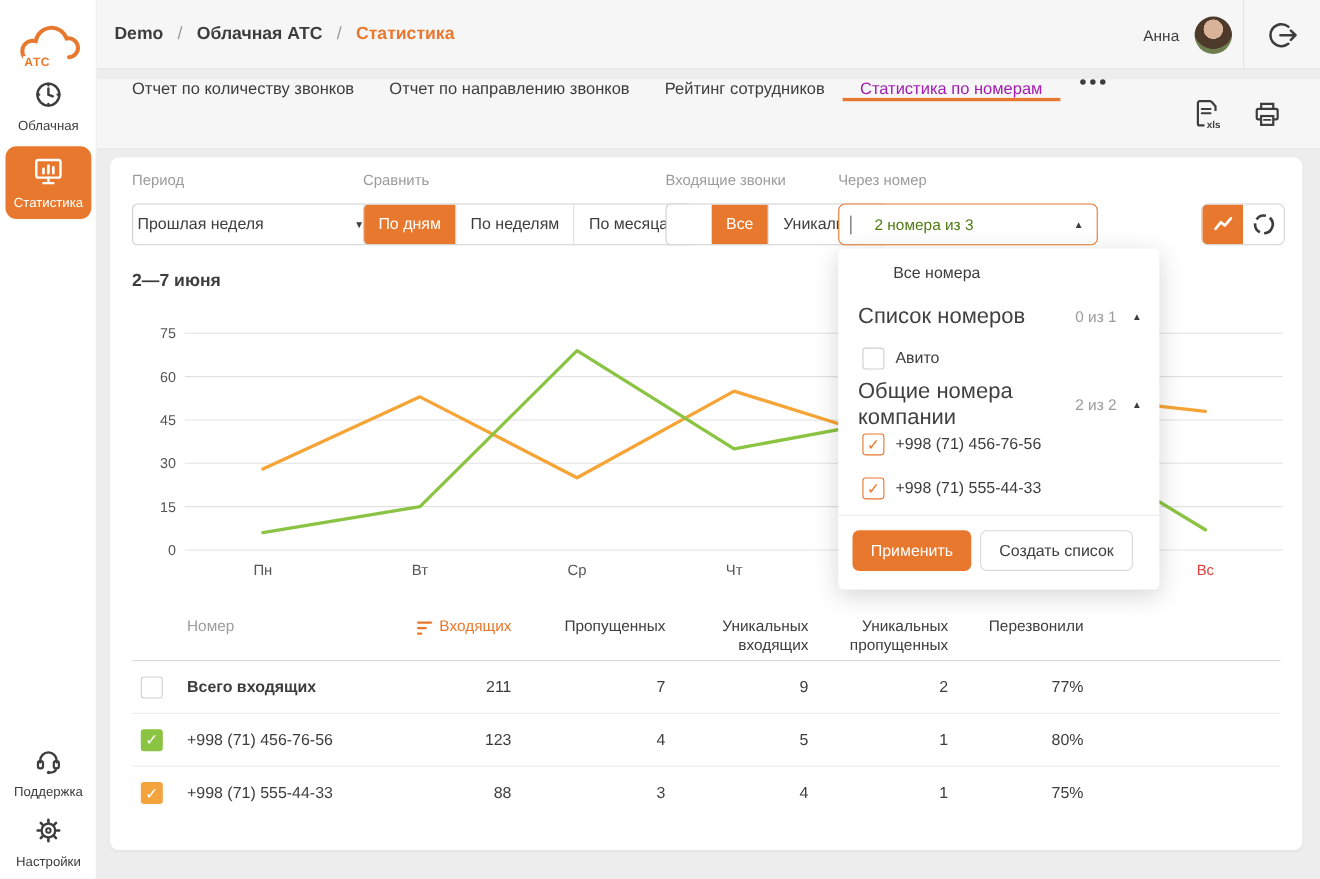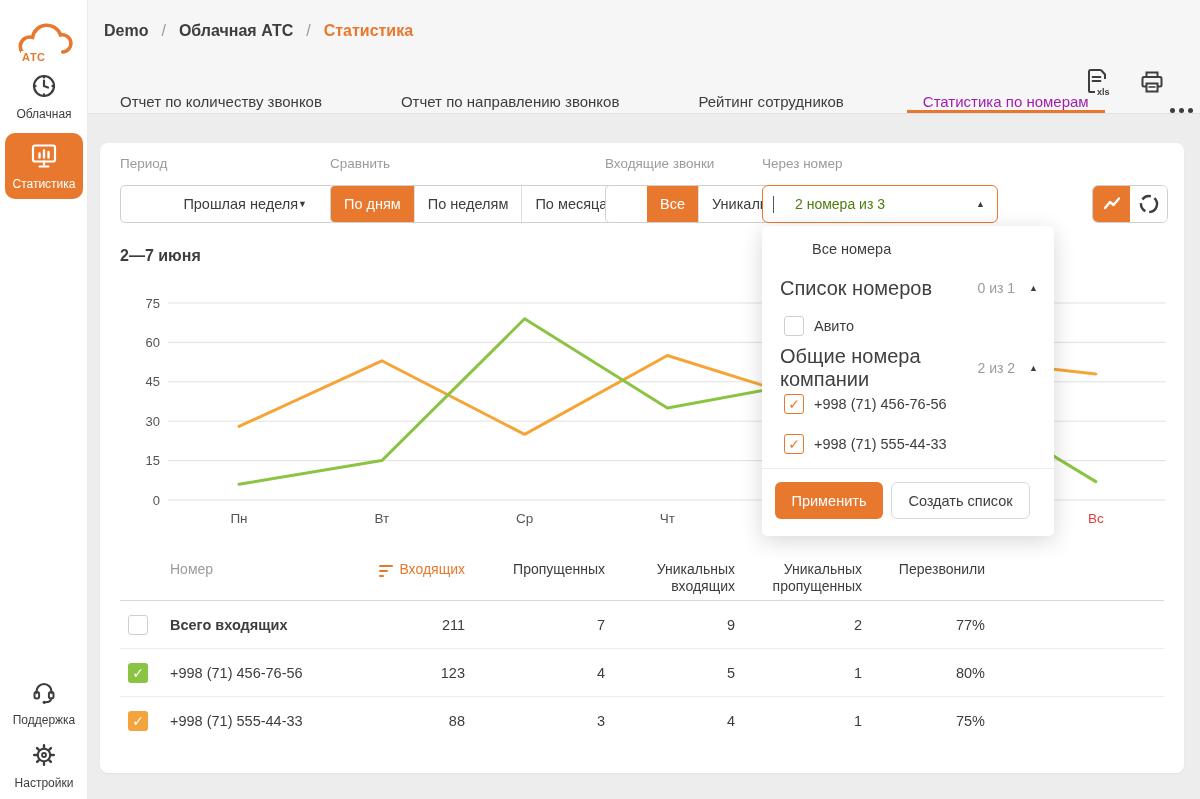--- a/index.html
+++ b/index.html
@@ -23,34 +23,34 @@
   .crumb-sep { color:#9b9b9b; font-weight:normal; margin:0 13px; }
   .crumb.active { color:#e8782d; }
   .user-zone { position:absolute; right:0; top:0; height:63px; display:flex; align-items:center; }
   .user-name { font-size:14px; color:#3d3d3d; margin-right:14px; }
   .avatar { width:34px; height:34px; border-radius:50%; margin-right:10px;
             background:radial-gradient(circle at 50% 34%, #d8b39a 0 31%, #4d3a2a 32% 63%, #6e7d4e 64%); }
   .hdr-divider { width:1px; height:63px; background:#e3e3e3; }
   .logout-btn { width:69px; display:flex; justify-content:center; cursor:pointer; }
 
   
-  .tabbar { position:absolute; left:88px; top:50px; width:1112px; height:64px; background:#f6f6f6; border-bottom:1px solid #e0e0e0; display:flex; align-items:flex-end; padding-left:16px;gap:47px; }
+  .tabbar { position:absolute; left:88px; top:72px; width:1112px; height:64px; background:#f6f6f6; border-bottom:1px solid #e0e0e0; display:flex; align-items:flex-start; padding-left:16px; }
   .tab { display:flex; align-items:center; padding:0 16px; font-size:15px; color:#3d3d3d; cursor:pointer; white-space:nowrap; border-bottom:3px solid transparent; }
   .tab.active { color:#a21caf; border-bottom-color:#e8782d; }
   .tab-more { display:flex; align-items:center; gap:4px; padding:0 18px; cursor:pointer; }
   .tab-more i { width:5px; height:5px; border-radius:50%; background:#3d3d3d; }
   .tab-actions { position:absolute; right:34px; top:0; height:64px; display:flex; align-items:center; gap:27px; }
   .icon-btn { cursor:pointer; display:flex; }
 
   
   .card { position:absolute; left:100px; top:143px; width:1084px; height:630px; background:#fff; border-radius:8px; box-shadow:0 1px 2px rgba(0,0,0,.05); }
   .f-label { position:absolute; top:13px; font-size:13.5px; color:#9b9b9b; }
   .control { position:absolute; top:42px; height:38px; }
 
-  .select { width:216px; border:1px solid #cfcfcf; border-radius:5px; background:#fff; display:flex; align-items:center; padding:0 28px; font-size:14.5px; cursor:pointer;text-align:right; }
+  .select { width:216px; border:1px solid #cfcfcf; border-radius:5px; background:#fff; display:flex; align-items:center; padding:0 4px; font-size:14.5px; cursor:pointer; }
   .select .val { flex:1; }
   .tri { font-size:9px; color:#3d3d3d; }
 
   .seg { display:flex; border:1px solid #cfcfcf; border-radius:5px; overflow:hidden; background:#fff; }
   .seg .opt { display:flex; align-items:center; padding:0 13px; font-size:14.5px; cursor:pointer; border-left:1px solid #e0e0e0; }
   .seg .opt:first-child { border-left:none; }
   .seg .opt.on { background:#e8782d; color:#fff; border-left-color:#e8782d; }
 
   .combo { width:236px; border:1.5px solid #e8782d; border-radius:6px; background:#fff; display:flex; align-items:center; padding:0 12px; cursor:pointer; }
   .combo .val { flex:1; font-size:14px; color:#4d7c0f; position:relative;padding-left:20px; }
@@ -151,20 +151,31 @@
     </div>
   </div>
 
   <div class="header">
     <div class="crumbs">
       <span class="crumb">Demo</span>
       <span class="crumb-sep">/</span>
       <span class="crumb">Облачная АТС</span>
       <span class="crumb-sep">/</span>
       <span class="crumb active">Статистика</span>
+    </div>
+    <div class="user-zone">
+      <span class="user-name">Анна</span>
+      <div class="avatar"></div>
+      <div class="hdr-divider"></div>
+      <div class="logout-btn">
+        <svg width="30" height="30" viewBox="0 0 30 30">
+          <path d="M20.2 7.2 A10 10 0 1 0 20.2 22.8" fill="none" stroke="#3d3d3d" stroke-width="2.3" stroke-linecap="round"></path>
+          <path d="M13 15 h13 M22.5 10.8 L26.8 15 L22.5 19.2" fill="none" stroke="#3d3d3d" stroke-width="2.3" stroke-linecap="round" stroke-linejoin="round"></path>
+        </svg>
+      </div>
     </div>
   </div>
 
   <div class="tabbar">
     <div class="tab">Отчет по количеству звонков</div>
     <div class="tab">Отчет по направлению звонков</div>
     <div class="tab">Рейтинг сотрудников</div>
     <div class="tab active">Статистика по номерам</div>
     <div class="tab-more">
       <i></i>

